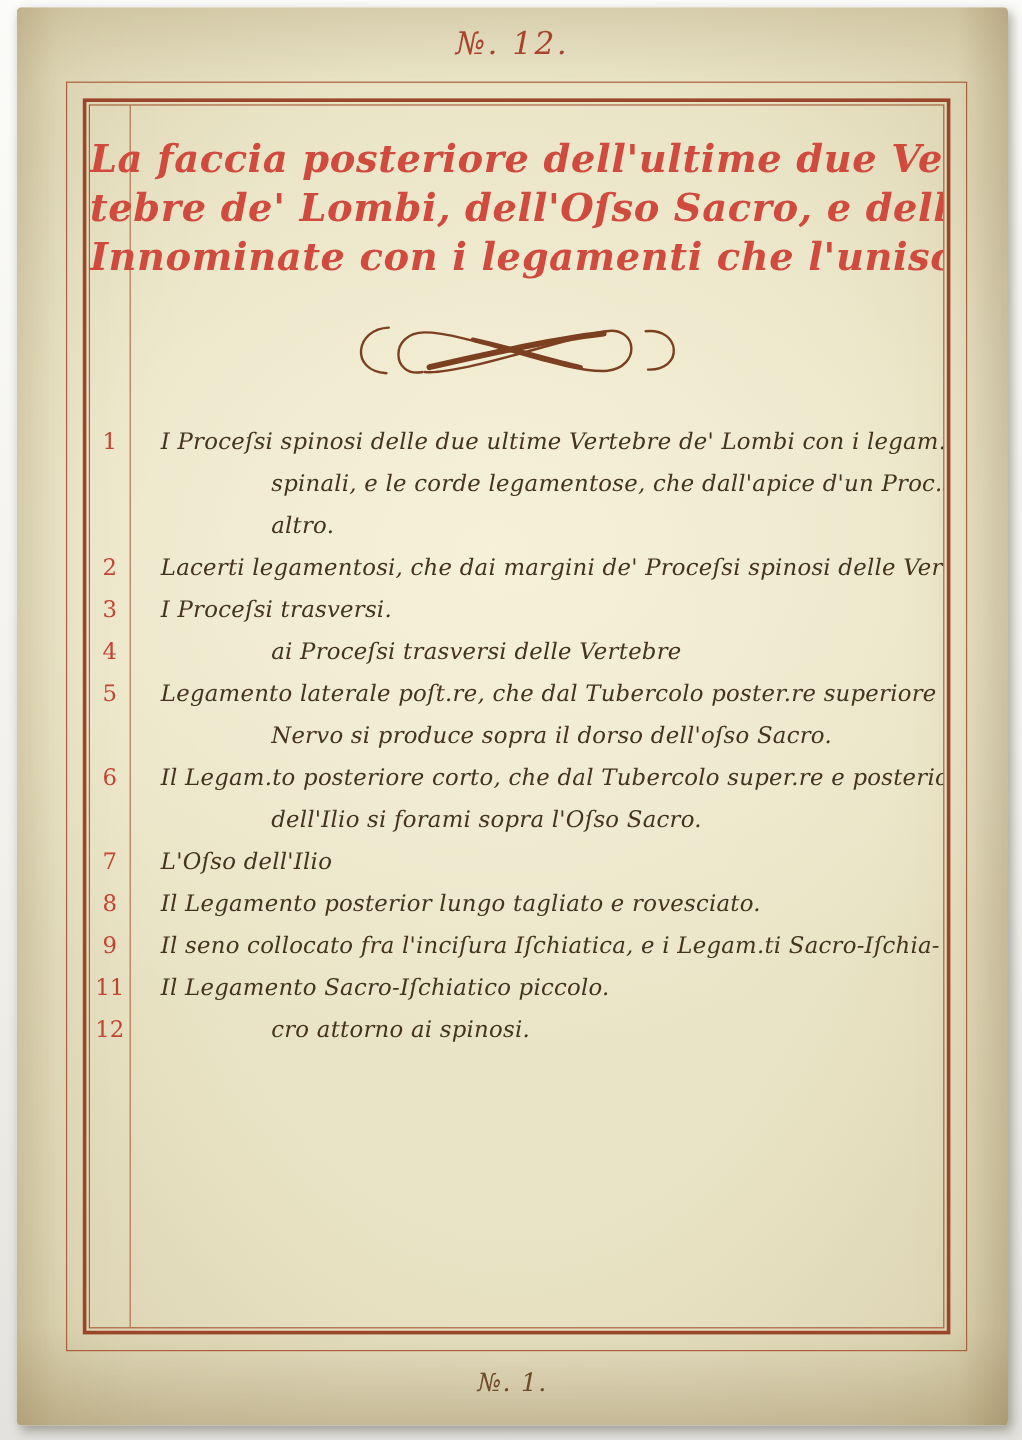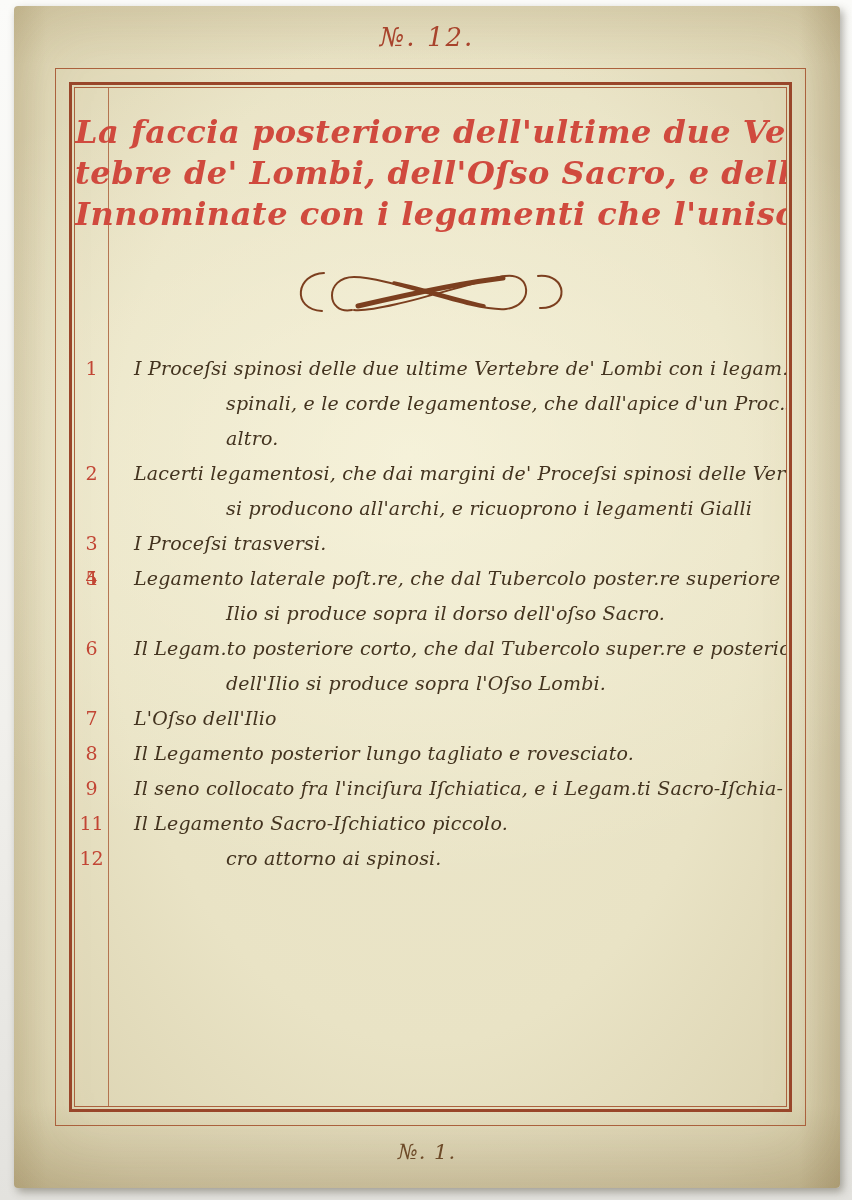--- a/index.html
+++ b/index.html
@@ -98,46 +98,46 @@
                   <div class="txt">
                     <div class="line">I Proceſsi spinosi delle due ultime Vertebre de' Lombi con i legam.ti inter-</div>
                     <div class="line cont">spinali, e le corde legamentose, che dall'apice d'un Proc.so vanno all'</div>
                     <div class="line cont">altro.</div>
                   </div>
                 </div>
                 <div class="legend-row">
                   <div class="num">2</div>
                   <div class="txt">
                     <div class="line">Lacerti legamentosi, che dai margini de' Proceſsi spinosi delle Vertebre</div>
-                    <div class="line cont">si producono all'archi, e ricuoprono i legamenti Gialli</div>
                   </div>
                 </div>
                 <div class="legend-row">
                   <div class="num">3</div>
                   <div class="txt">
                     <div class="line">I Proceſsi trasversi.</div>
                   </div>
                 </div>
                 <div class="legend-row">
                   <div class="num">4</div>
                   <div class="txt">
+                    <div class="line cont">ai Proceſsi trasversi delle Vertebre</div>
                   </div>
                 </div>
                 <div class="legend-row">
                   <div class="num">5</div>
                   <div class="txt">
                     <div class="line">Legamento laterale poſt.re, che dal Tubercolo poster.re superiore dell'</div>
-                    <div class="line cont">Ilio si produce sopra il dorso dell'oſso Sacro.</div>
+                    <div class="line cont">Nervo si produce sopra il dorso dell'oſso Sacro.</div>
                   </div>
                 </div>
                 <div class="legend-row">
                   <div class="num">6</div>
                   <div class="txt">
                     <div class="line">Il Legam.to posteriore corto, che dal Tubercolo super.re e posteriore</div>
-                    <div class="line cont">dell'Ilio si produce sopra l'Oſso Lombi.</div>
+                    <div class="line cont">dell'Ilio si forami sopra l'Oſso Sacro.</div>
                   </div>
                 </div>
                 <div class="legend-row">
                   <div class="num">7</div>
                   <div class="txt">
                     <div class="line">L'Oſso dell'Ilio</div>
                   </div>
                 </div>
                 <div class="legend-row">
                   <div class="num">8</div>

